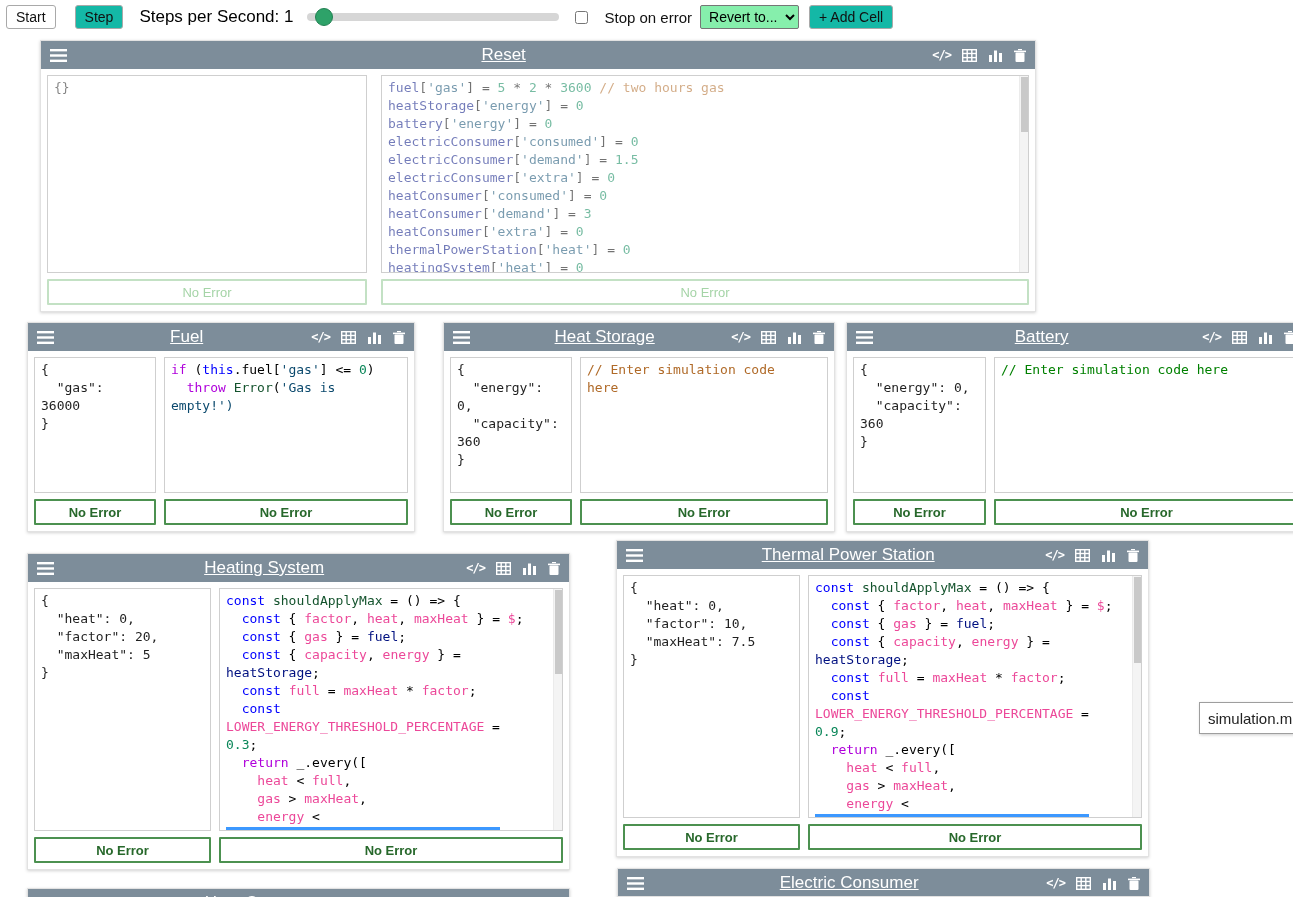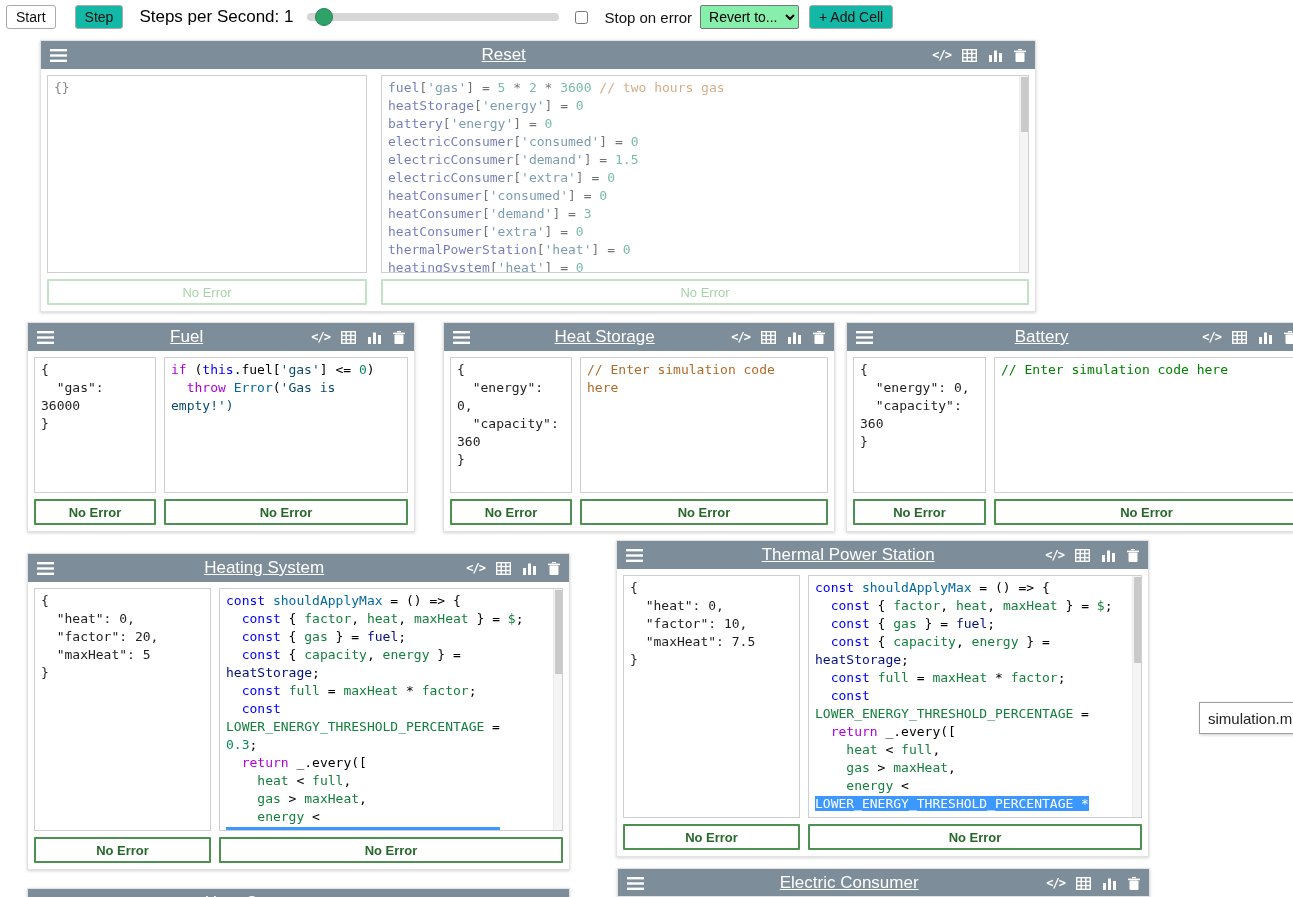--- a/index.html
+++ b/index.html
@@ -51,22 +51,22 @@
   .vthumb { width:7px; margin:1px; background:#c9c9c9; }
 
   
   .tk-k  { color:#0000ff; }
   .tk-c  { color:#af00db; }
   .tk-s  { color:#0c4a6e; }
   .tk-n  { color:#098658; }
   .tk-cm { color:#008000; }
   .tk-cmo{ color:#b06a28; }
   .tk-v  { color:#001080; }
-  .tk-f  { color:#15803d; }
-  .tk-t  { color:#0369a1; }
+  .tk-f  { color:#ec4899; }
+  .tk-t  { color:#14532d; }
   .tk-sel{ background:#3c98ff; color:#fff; }
 
   
   .tooltip { position:absolute; left:1199px; top:702px; width:112px; height:32px; background:#fff;
              border:1px solid #9e9e9e; font-size:15px; color:#222; display:flex; align-items:center;
              padding:0 8px; box-shadow:1px 1px 3px rgba(0,0,0,.2); white-space:nowrap; }
 </style>
 </head>
 <body>
 
@@ -464,20 +464,21 @@
       <div class="panel" style="flex:1">
         <div class="code-lines panel-inner">
             <div class="code-line"><span class="tk-k">const</span><span> </span><span class="tk-t">shouldApplyMax</span><span> = () =&gt; {</span></div>
             <div class="code-line"><span>  </span><span class="tk-k">const</span><span> { </span><span class="tk-f">factor</span><span>, </span><span class="tk-f">heat</span><span>, </span><span class="tk-f">maxHeat</span><span> } = </span><span class="tk-f">$</span><span>;</span></div>
             <div class="code-line"><span>  </span><span class="tk-k">const</span><span> { </span><span class="tk-f">gas</span><span> } = </span><span class="tk-v">fuel</span><span>;</span></div>
             <div class="code-line"><span>  </span><span class="tk-k">const</span><span> { </span><span class="tk-f">capacity</span><span>, </span><span class="tk-f">energy</span><span> } =</span></div>
             <div class="code-line"><span class="tk-v">heatStorage</span><span>;</span></div>
             <div class="code-line"><span>  </span><span class="tk-k">const</span><span> </span><span class="tk-f">full</span><span> = </span><span class="tk-f">maxHeat</span><span> * </span><span class="tk-f">factor</span><span>;</span></div>
             <div class="code-line"><span>  </span><span class="tk-k">const</span></div>
             <div class="code-line"><span class="tk-f">LOWER_ENERGY_THRESHOLD_PERCENTAGE</span><span> =</span></div>
+            <div class="code-line"><span class="tk-n">0.9</span><span>;</span></div>
             <div class="code-line"><span>  </span><span class="tk-c">return</span><span> _.every([</span></div>
             <div class="code-line"><span>    </span><span class="tk-f">heat</span><span> &lt; </span><span class="tk-f">full</span><span>,</span></div>
             <div class="code-line"><span>    </span><span class="tk-f">gas</span><span> &gt; </span><span class="tk-f">maxHeat</span><span>,</span></div>
             <div class="code-line"><span>    </span><span class="tk-f">energy</span><span> &lt;</span></div>
             <div class="code-line"><span class="tk-sel">LOWER_ENERGY_THRESHOLD_PERCENTAGE *</span></div>
           </div>
         <div class="vscroll">
             <div class="vthumb" style="height:86px"></div>
           </div>
       </div>

